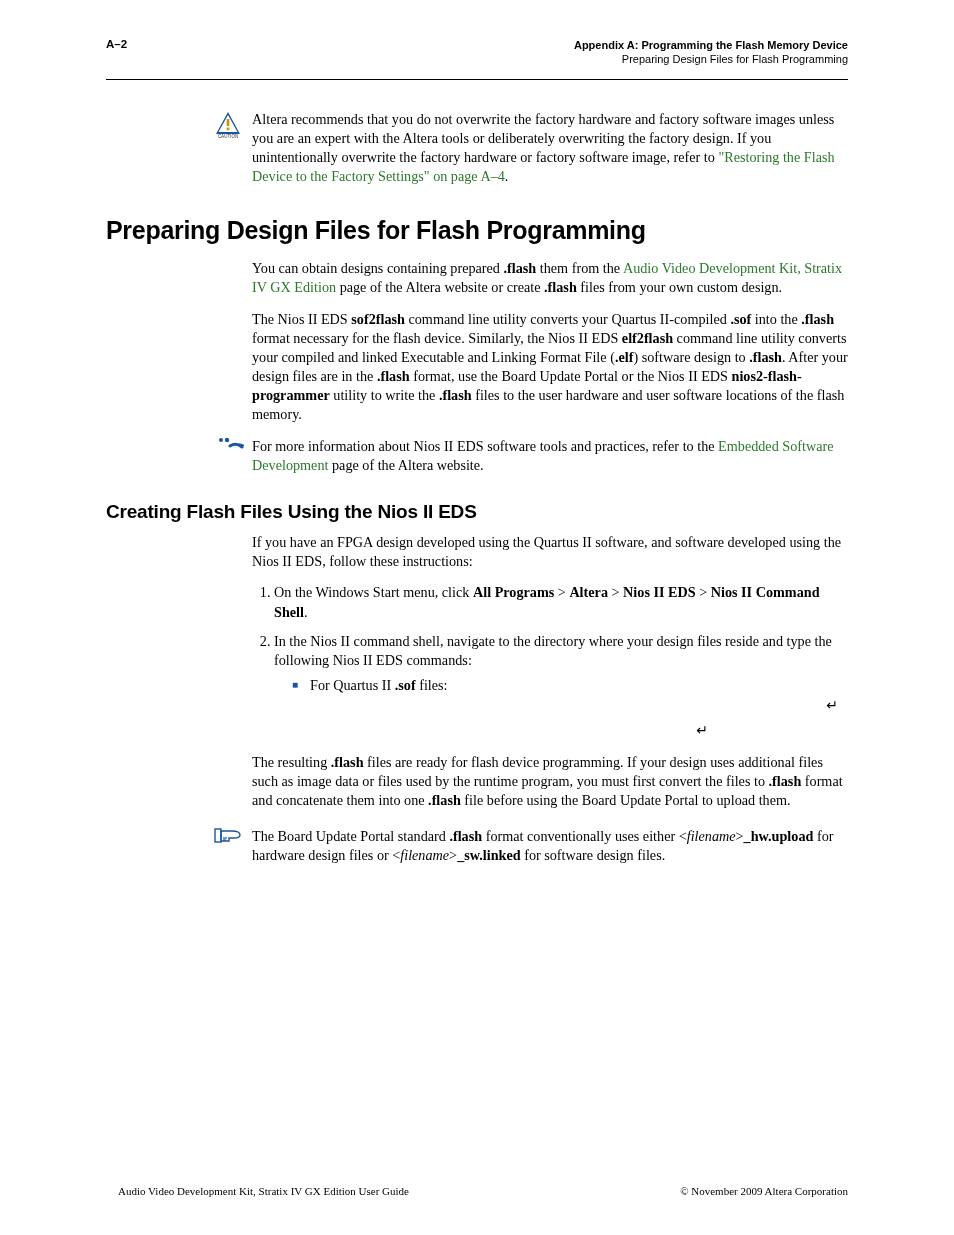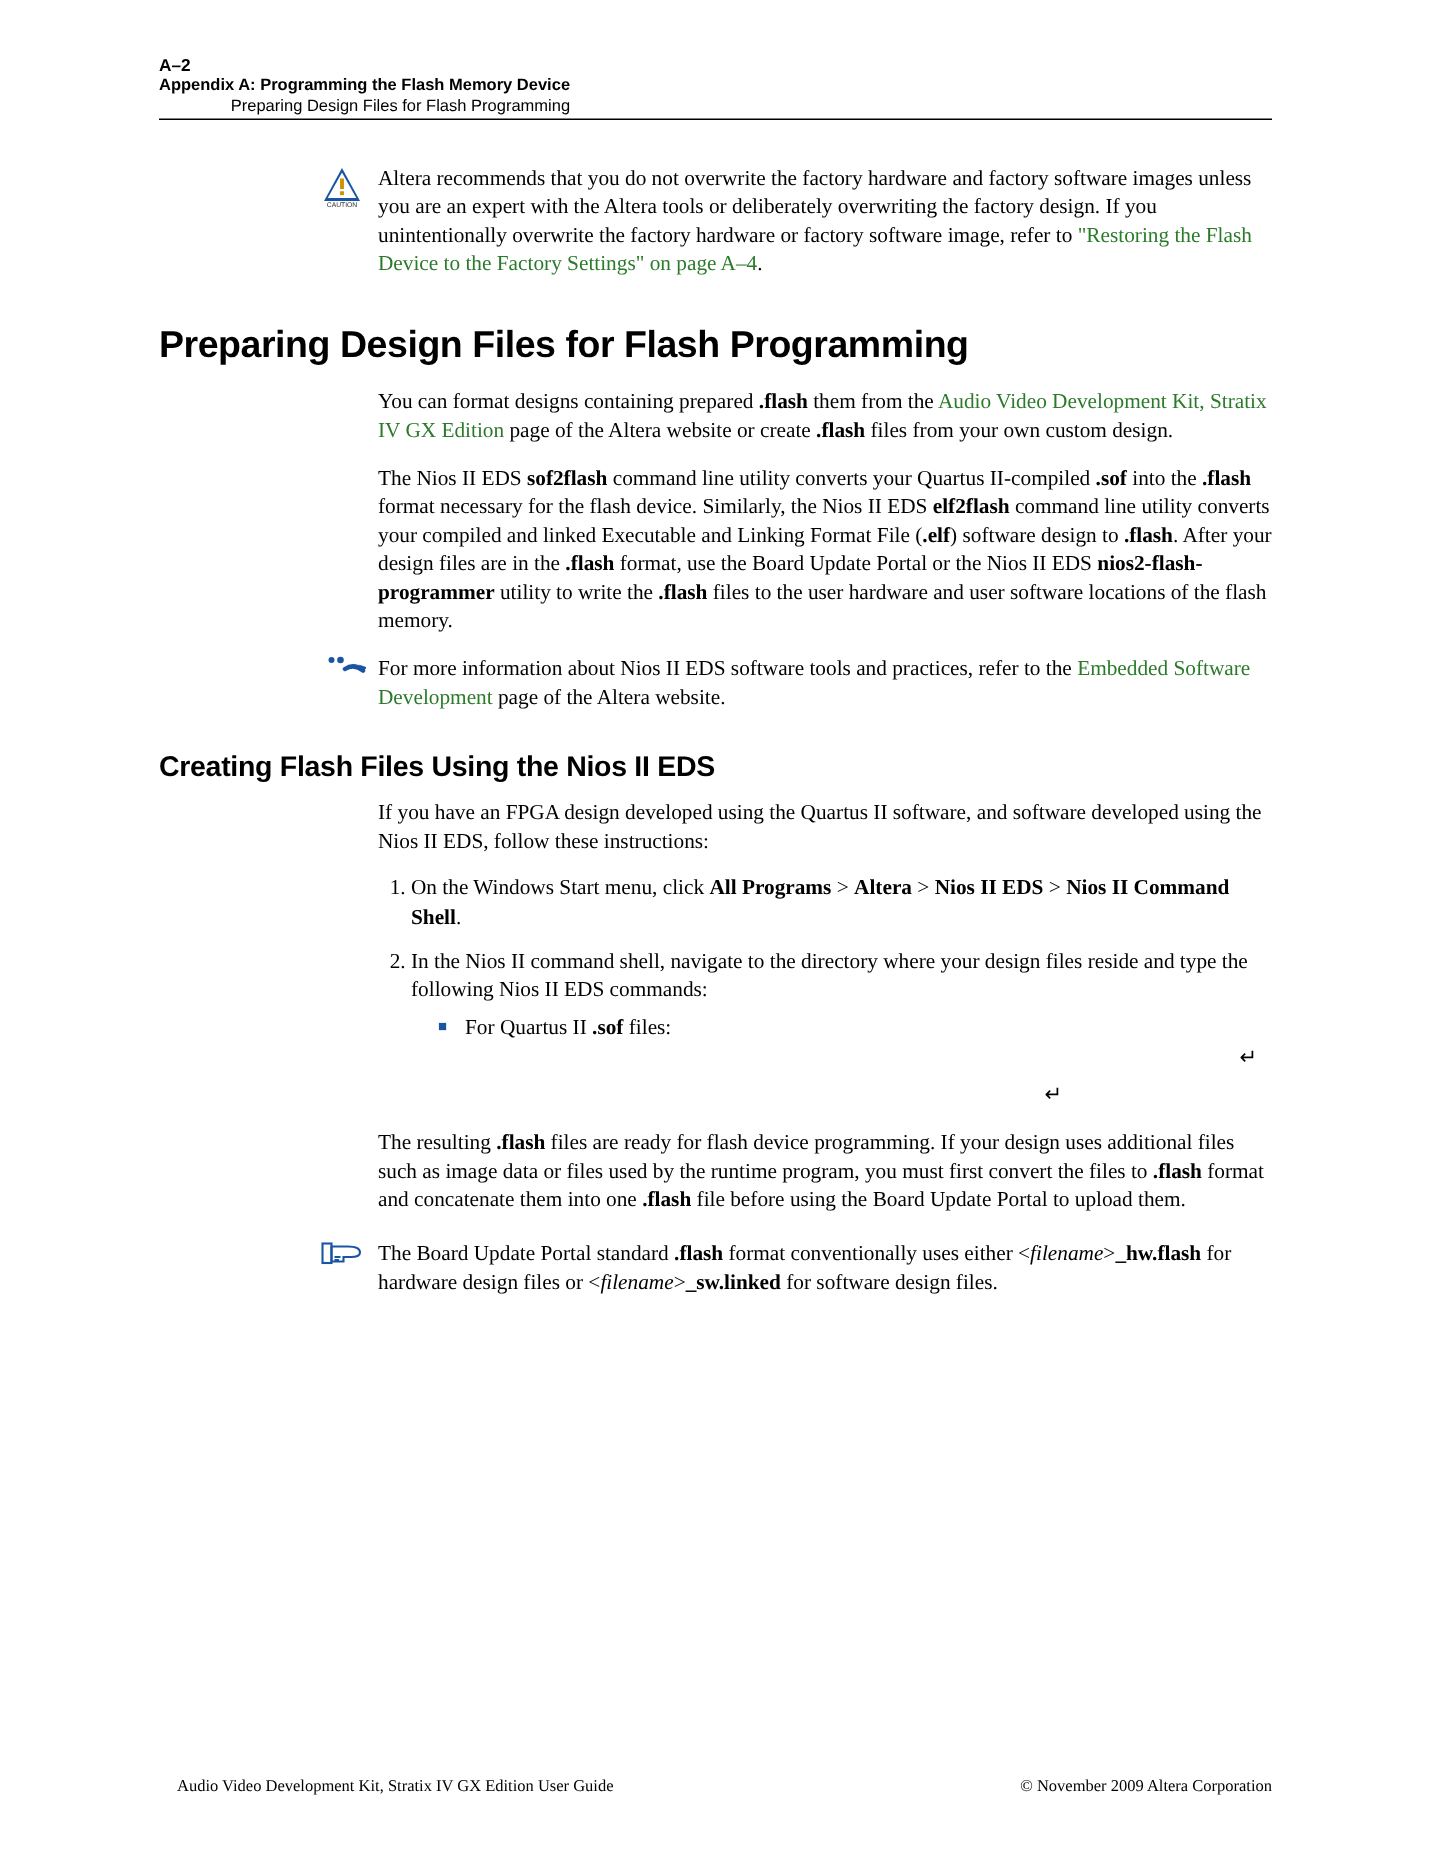--- a/index.html
+++ b/index.html
@@ -20,22 +20,21 @@
     box-sizing: border-box;
     height: 100%;
     position: relative;
   }
   .header {
     display: flex;
     justify-content: space-between;
     align-items: flex-start;
     font-size: 11px;
     border-bottom: 1px solid #000;
-    padding-bottom: 0;
-    flex-direction: column;
+    padding-bottom: 12px;
   }
   .header .left {
     font-family: Arial, Helvetica, sans-serif;
     font-weight: bold;
     font-size: 11.5px;
   }
   .header .right {
     text-align: right;
     font-family: Arial, Helvetica, sans-serif;
     font-size: 11px;
@@ -168,21 +167,21 @@
         <p>
           <span>Altera recommends that you do not overwrite the factory hardware and factory software images unless you are an expert with the Altera tools or deliberately overwriting the factory design. If you unintentionally overwrite the factory hardware or factory software image, refer to </span><span class="link">"Restoring the Flash Device to the Factory Settings" on page A–4</span><span>.</span>
         </p>
       </div>
     </div>
 
     <h1 class="section">Preparing Design Files for Flash Programming</h1>
 
     <div class="para-block">
       <p>
-        <span>You can format designs containing prepared </span><b>.flash</b><span> them from the </span><span class="link">Audio Video Development Kit, Stratix IV GX Edition</span><span> page of the Altera website or create </span><b>.flash</b><span> files from your own custom design.</span>
+        <span>You can obtain designs containing prepared </span><b>.flash</b><span> them from the </span><span class="link">Audio Video Development Kit, Stratix IV GX Edition</span><span> page of the Altera website or create </span><b>.flash</b><span> files from your own custom design.</span>
       </p>
 
       <p>
         <span>The Nios II EDS </span><b>sof2flash</b><span> command line utility converts your Quartus II-compiled </span><b>.sof</b><span> into the </span><b>.flash</b><span> format necessary for the flash device. Similarly, the Nios II EDS </span><b>elf2flash</b><span> command line utility converts your compiled and linked Executable and Linking Format File (</span><b>.elf</b><span>) software design to </span><b>.flash</b><span>. After your design files are in the </span><b>.flash</b><span> format, use the Board Update Portal or the Nios II EDS </span><b>nios2-flash-programmer</b><span> utility to write the </span><b>.flash</b><span> files to the user hardware and user software locations of the flash memory.</span>
       </p>
     </div>
 
     <div class="rel">
       <span class="info-icon">
         <svg width="26" height="14" viewBox="0 0 26 14">
@@ -229,21 +228,21 @@
       <span class="hand-icon">
         <svg width="30" height="18" viewBox="0 0 30 18">
           <rect x="1" y="2" width="6" height="13" fill="none" stroke="#1a55a3" stroke-width="1.4"></rect>
           <path d="M 7 4 L 18 4 Q 26 4 26 8 Q 26 11 20 11 L 15 11 L 15 14 L 7 14 Z" fill="none" stroke="#1a55a3" stroke-width="1.4"></path>
           <line x1="9" y1="11" x2="13" y2="11" stroke="#1a55a3" stroke-width="1.2"></line>
           <line x1="9" y1="13" x2="12" y2="13" stroke="#1a55a3" stroke-width="1.2"></line>
         </svg>
       </span>
       <div class="para-block">
         <p>
-          <span>The Board Update Portal standard </span><b>.flash</b><span> format conventionally uses either &lt;</span><i>filename</i><span>&gt;</span><b>_hw.flash</b><span> for hardware design files or &lt;</span><i>filename</i><span>&gt;</span><b>_sw.linked</b><span> for software design files.</span>
+          <span>The Board Update Portal standard </span><b>.flash</b><span> format conventionally uses either &lt;</span><i>filename</i><span>&gt;</span><b>_hw.upload</b><span> for hardware design files or &lt;</span><i>filename</i><span>&gt;</span><b>_sw.linked</b><span> for software design files.</span>
         </p>
       </div>
     </div>
 
   </div>
 
   <div class="footer">
     <span>Audio Video Development Kit, Stratix IV GX Edition User Guide</span>
     <span>© November 2009   Altera Corporation</span>
   </div>

